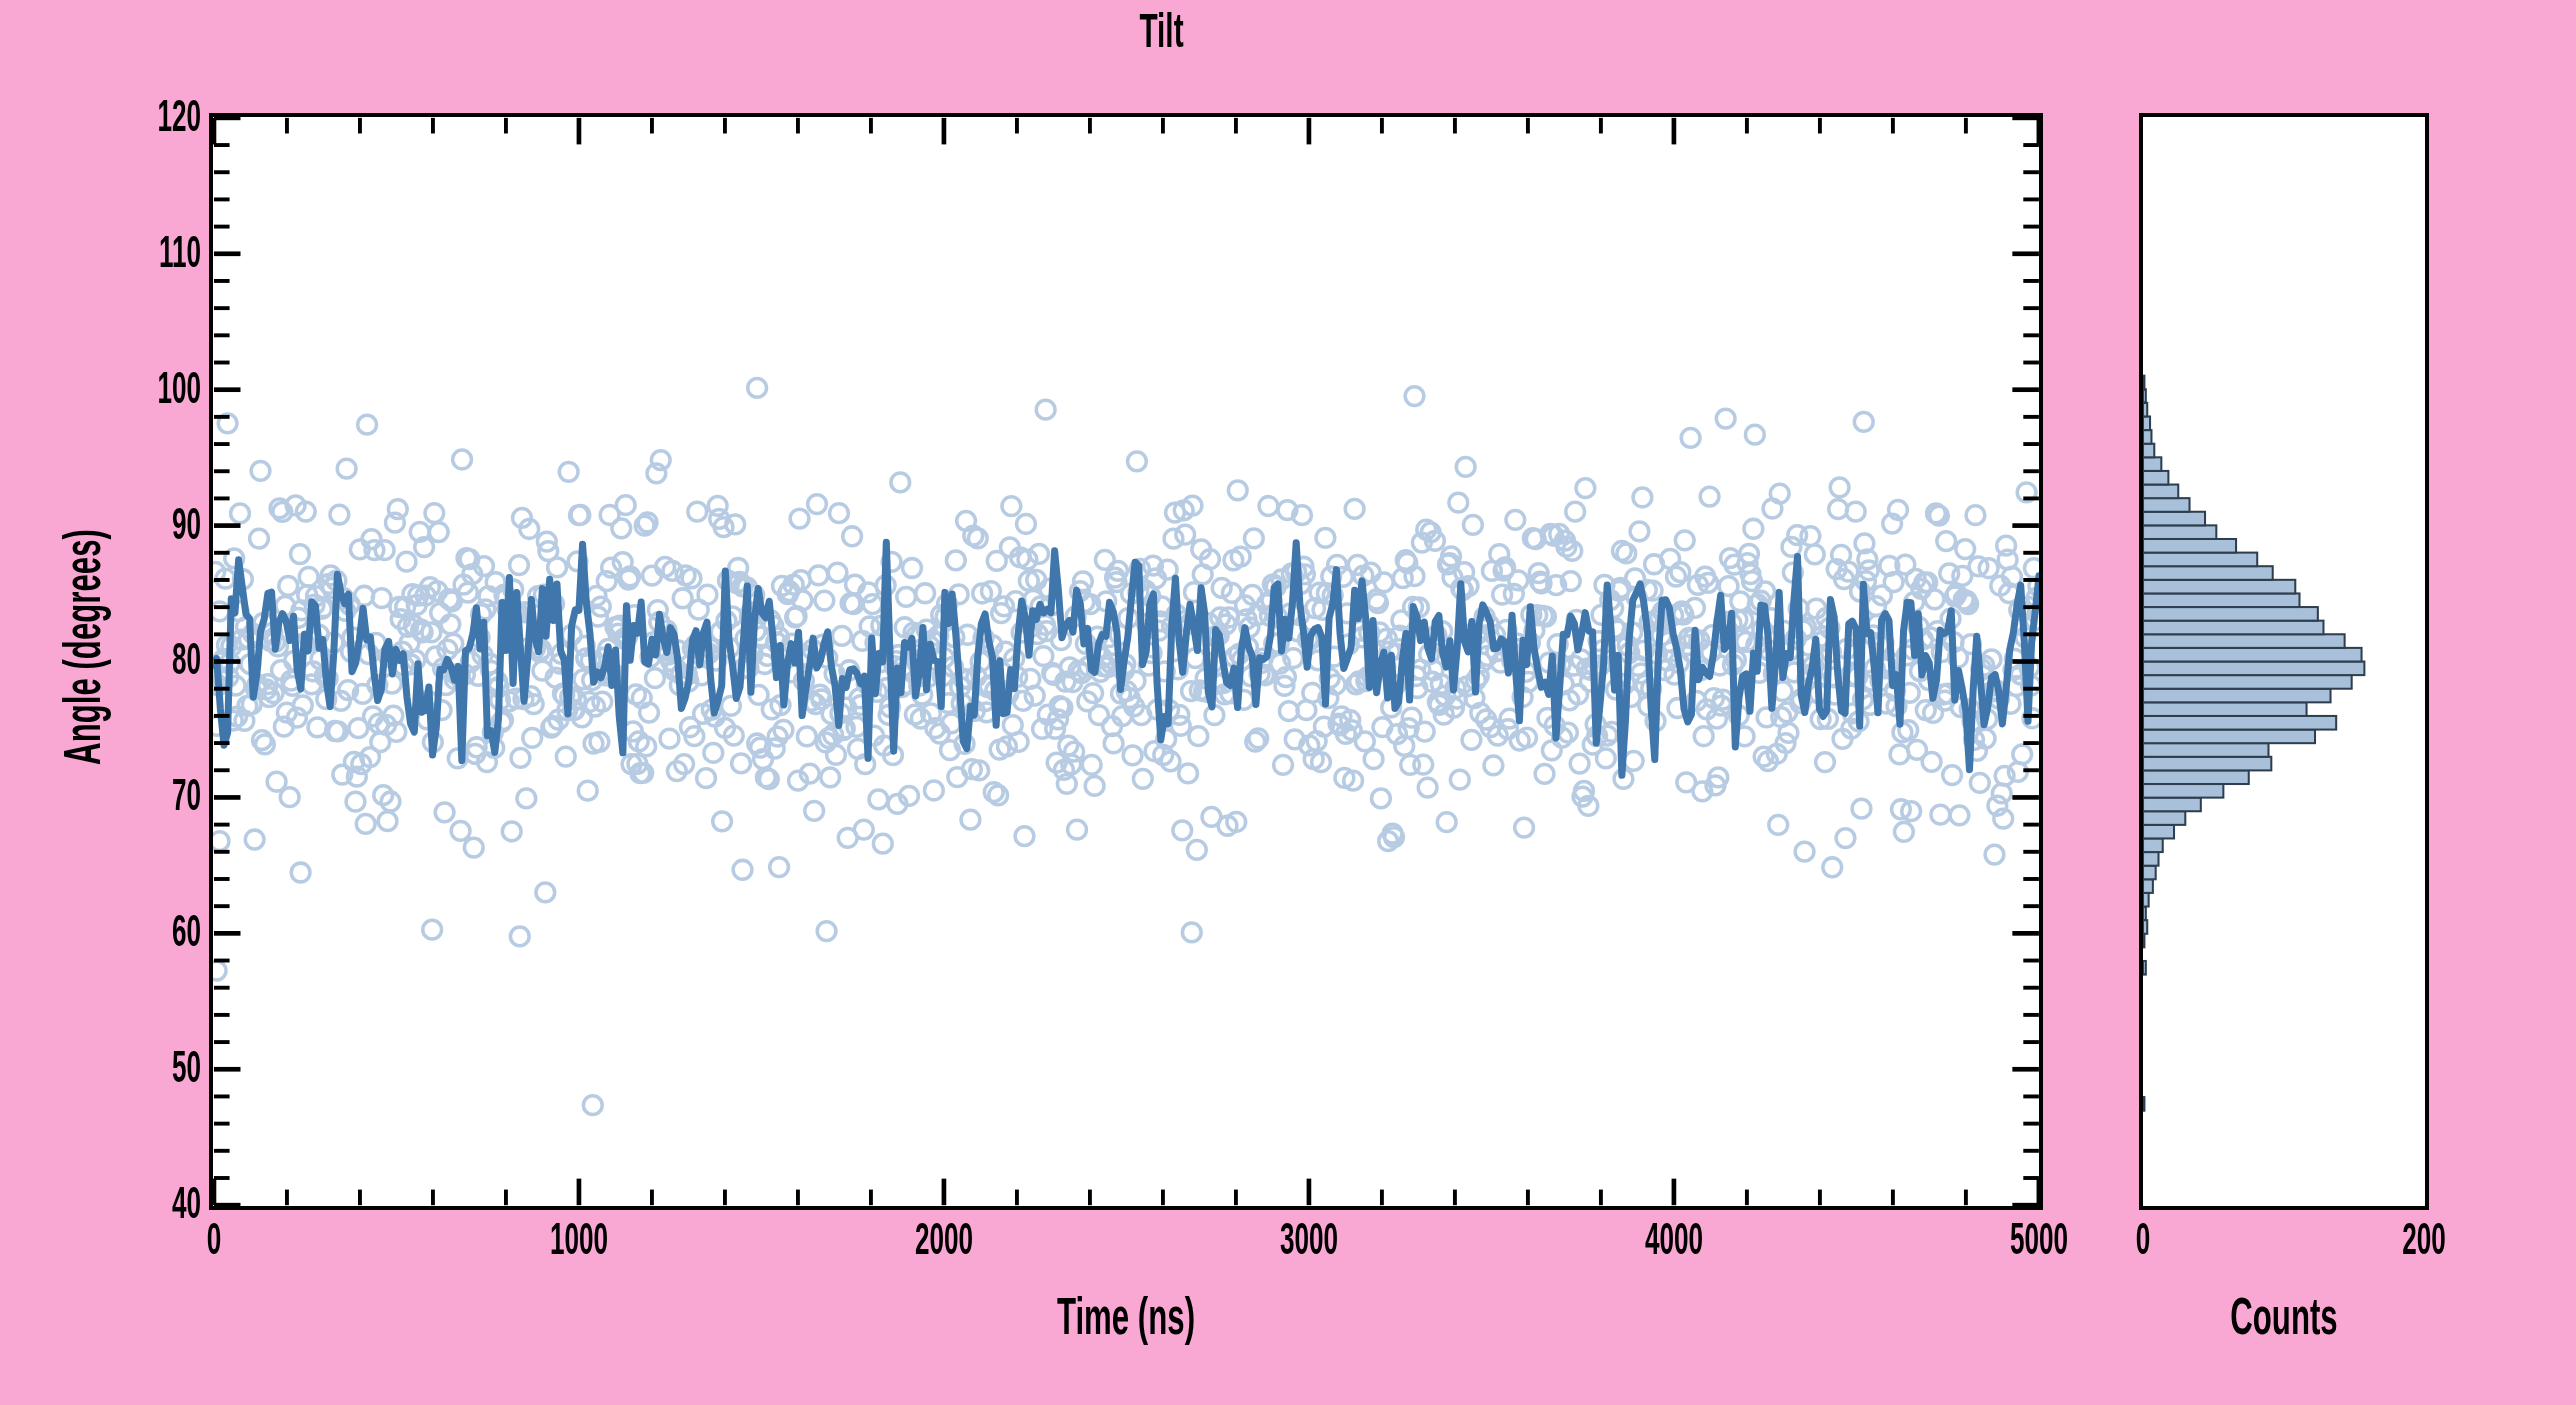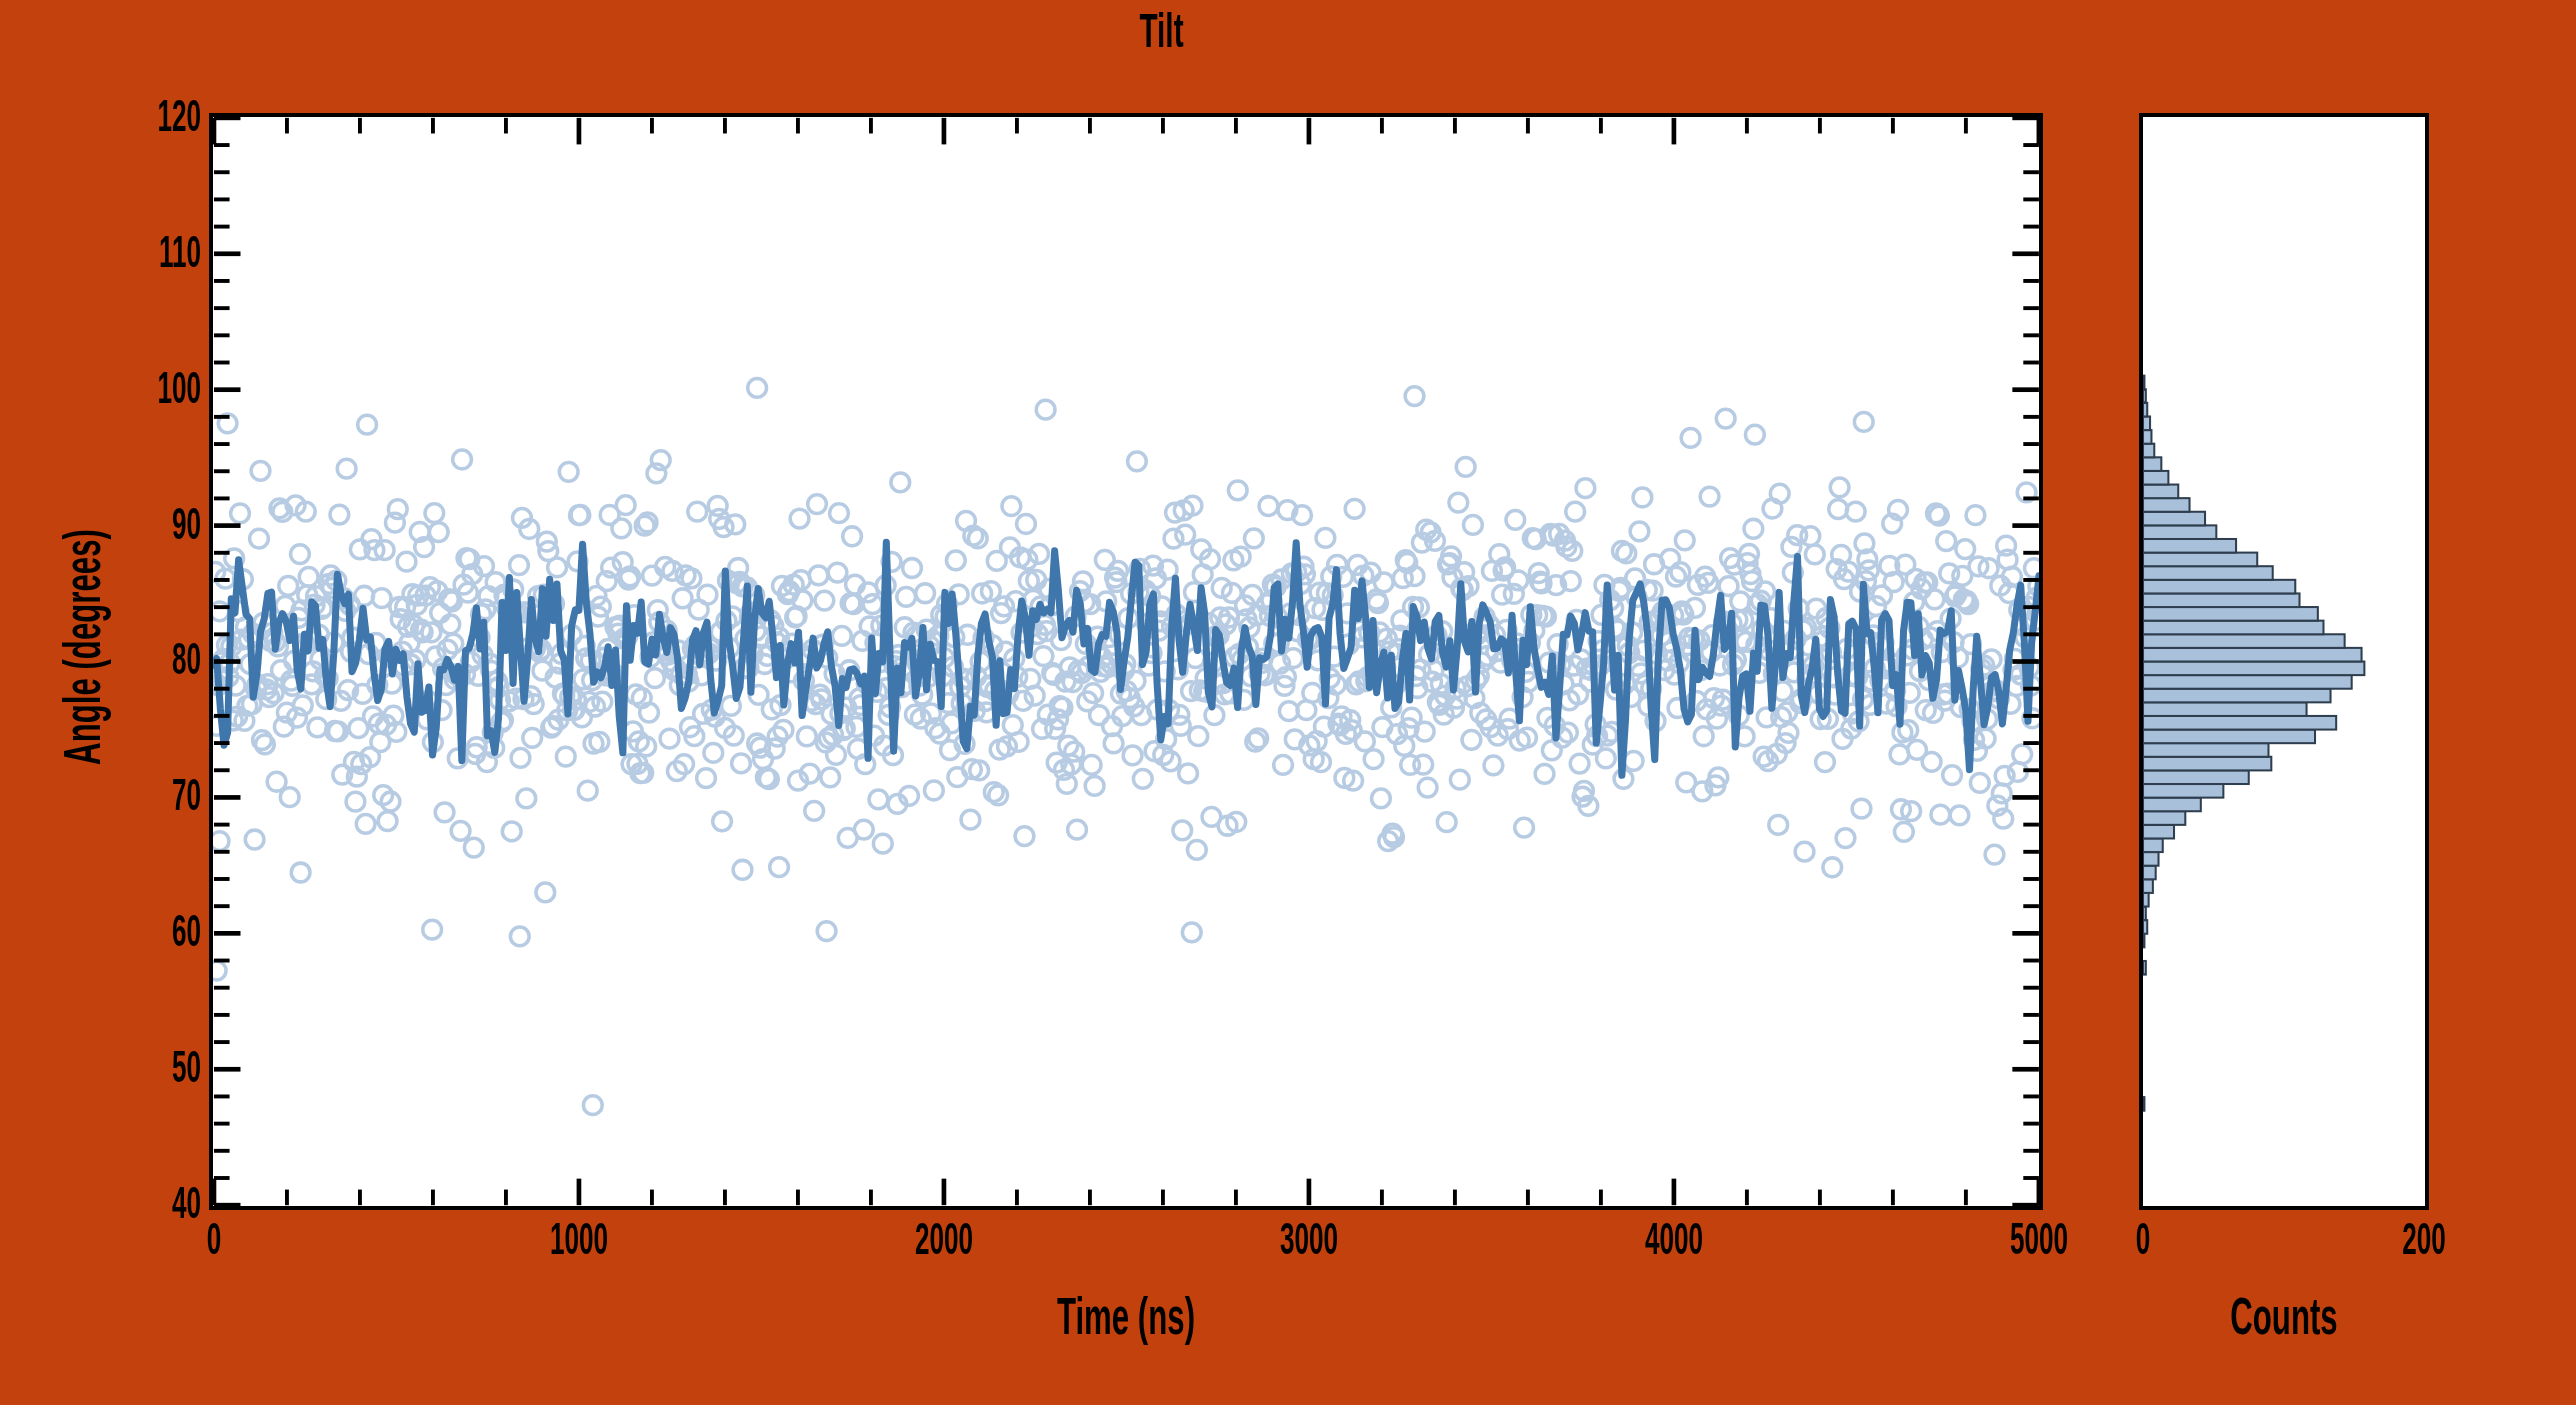--- a/index.html
+++ b/index.html
@@ -1,19 +1,19 @@
 <!DOCTYPE html>
 <html style="font-size:12.5px"><head>
 <meta charset="utf-8">
 <style>
   html,body{margin:0;padding:0;background:#ffffff;}
   body{width:2576px;height:1405px;position:relative;
        font-family:"Liberation Sans", sans-serif;overflow:hidden;}
 
-  #figure{position:absolute;left:0;top:0;width:2576px;height:1405px;background:#c2410c;}
+  #figure{position:absolute;left:0;top:0;width:2576px;height:1405px;background:#f9a8d4;}
 
   
   #chart-title{
     position:absolute;left:990px;top:3.1px;width:343px;
     text-align:center;font-size:48px;font-weight:bold;color:#000;
     font-family:"Liberation Sans Narrow","Liberation Sans",sans-serif;
     transform:scaleX(0.62);transform-origin:center top;letter-spacing:0px;
   }
 
   

